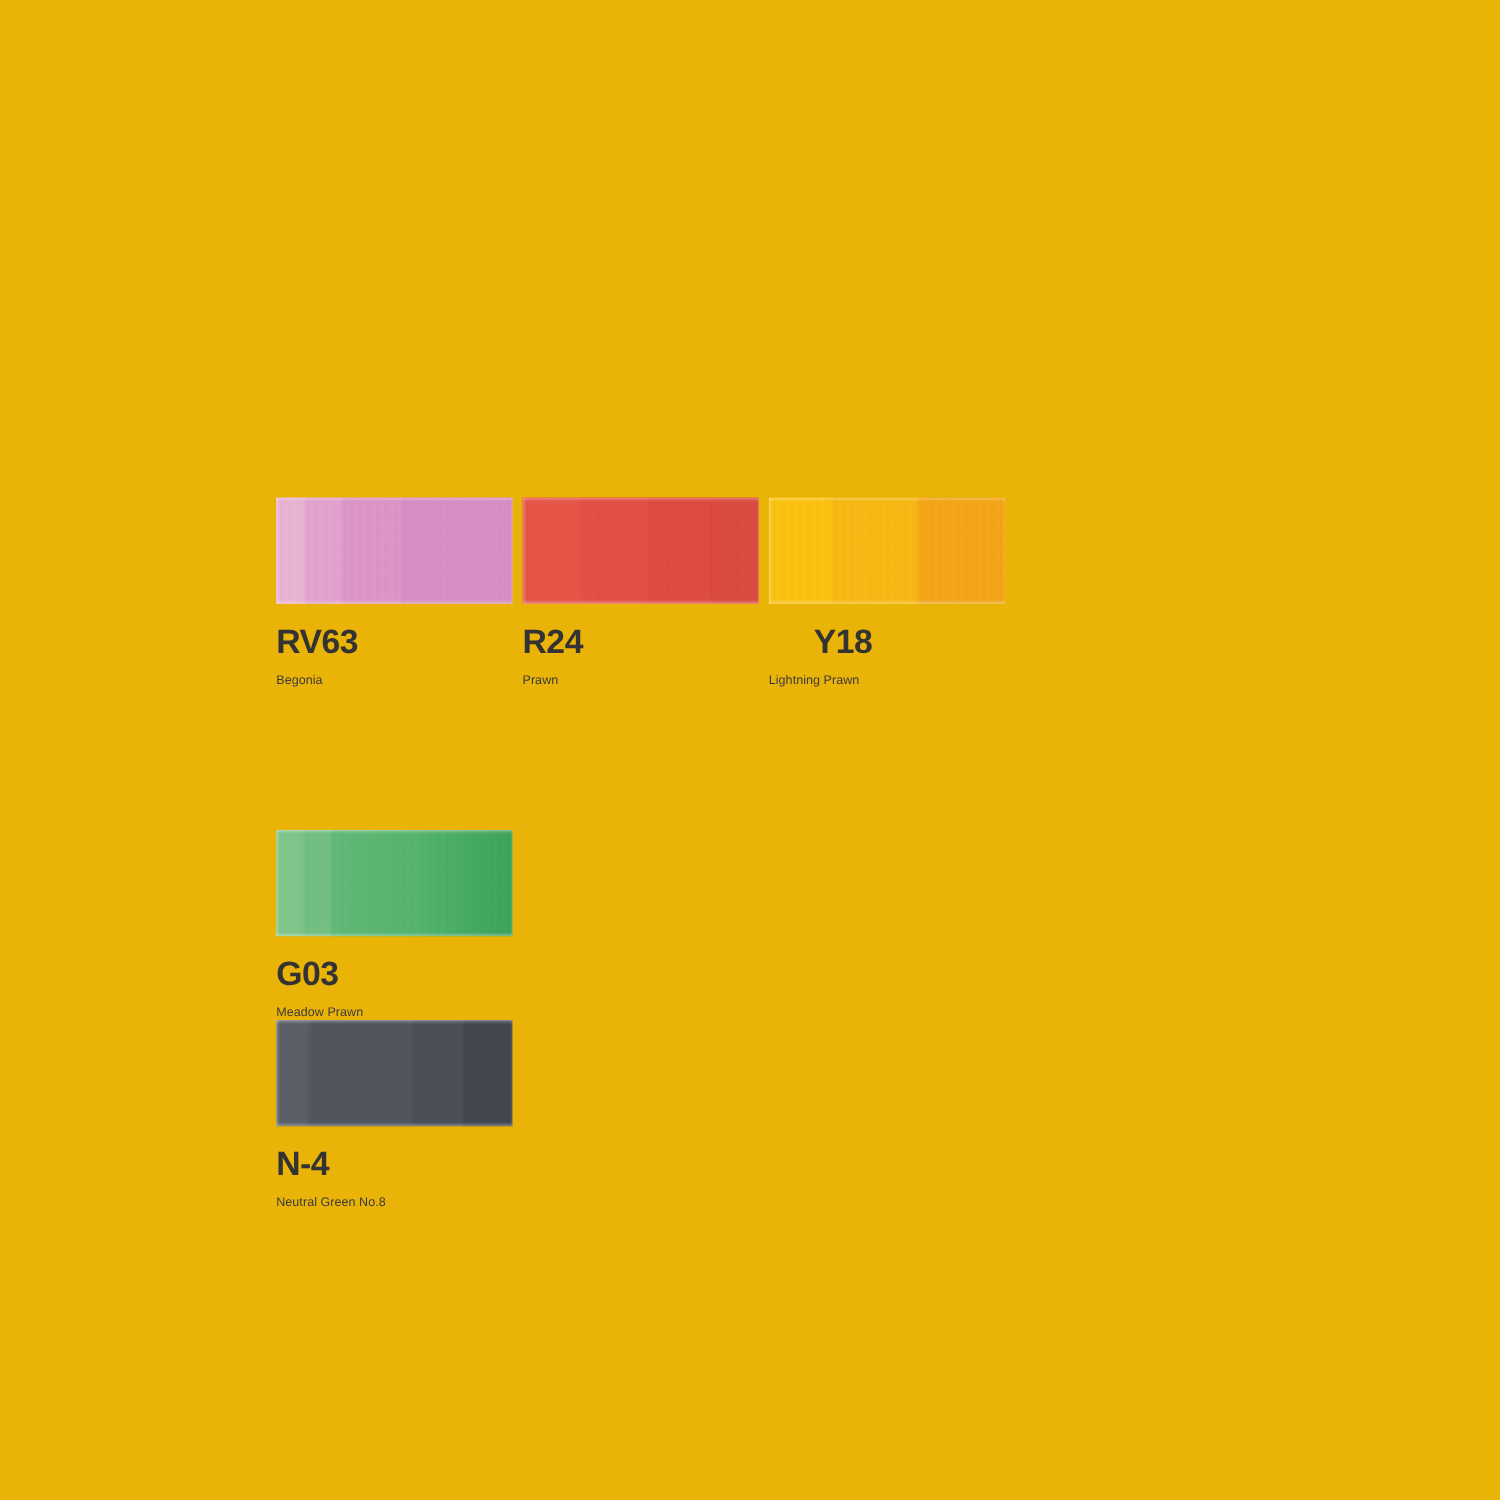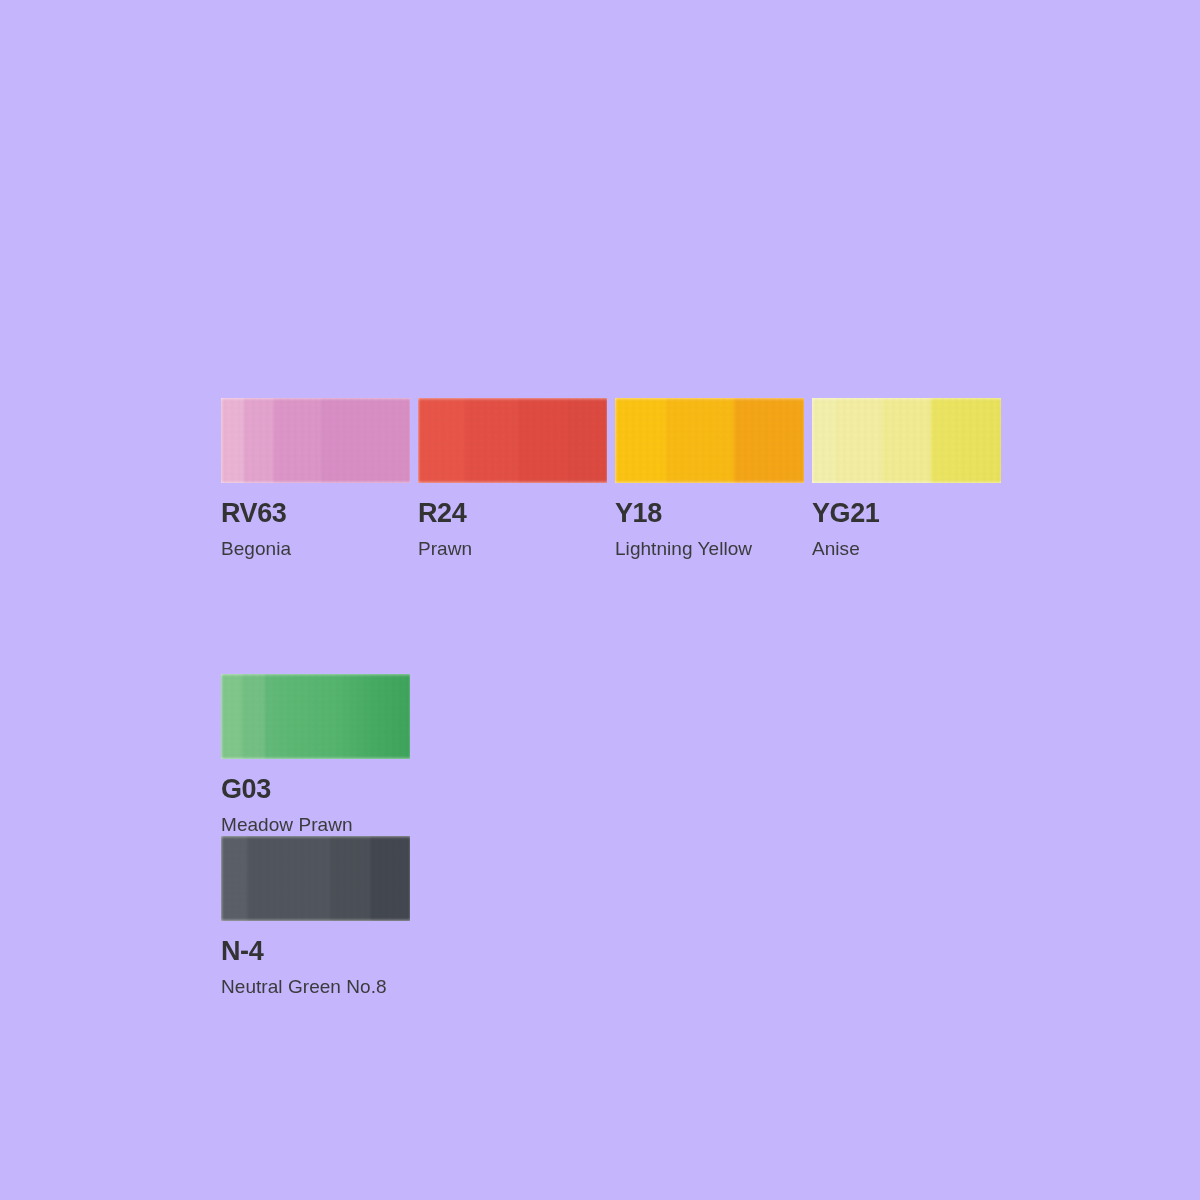--- a/index.html
+++ b/index.html
@@ -16,21 +16,21 @@
     font-family: "Liberation Sans", sans-serif;
     -webkit-font-smoothing: antialiased;
   }
 
   #sheet {
     position: absolute;
     left: 0;
     top: 0;
     width: 1200px;
     height: 1200px;
-    background: #c4b5fd;
+    background: #eab308;
   }
 
   .swatch-grid {
     position: absolute;
     left: 221px;
     top: 398px;
     width: 782px;
   }
 
   .swatch-row {
@@ -93,21 +93,21 @@
     font-size: 27px;
     font-weight: bold;
     line-height: 1;
     letter-spacing: -0.4px;
     color: #333333;
     white-space: nowrap;
   }
 
   .swatch-name {
     margin-top: 12px;
-    font-size: 19px;
+    font-size: 10px;
     font-weight: normal;
     line-height: 1.1;
     letter-spacing: 0.05px;
     color: #3b3b3b;
     white-space: nowrap;
   }
 </style>
 </head>
 <body style="background: rgb(255, 255, 255);">
 
@@ -124,29 +124,24 @@
       </div>
 
       <div class="swatch-cell">
         <div class="swatch-chip" style="background-image: linear-gradient(90deg, rgb(232, 85, 72) 0%, rgb(232, 85, 72) 24%, rgb(228, 80, 69) 26%, rgb(228, 80, 69) 52%, rgb(224, 75, 65) 54%, rgb(224, 75, 65) 78%, rgb(221, 74, 64) 80%, rgb(221, 74, 64) 100%);"></div>
         <div class="swatch-code" style="color: rgb(51, 51, 51);">R24</div>
         <div class="swatch-name" style="color: rgb(59, 59, 59);">Prawn</div>
       </div>
 
       <div class="swatch-cell">
         <div class="swatch-chip" style="background-image: linear-gradient(90deg, rgb(252, 196, 18) 0%, rgb(252, 196, 18) 26%, rgb(249, 186, 20) 28%, rgb(249, 186, 20) 62%, rgb(245, 166, 23) 64%, rgb(245, 166, 23) 100%);"></div>
-        <div class="swatch-code" style="color: rgb(51, 51, 51);">Y18</div>
-        <div class="swatch-name" style="color: rgb(59, 59, 59);">Lightning Yellow</div>
+        <div class="swatch-code" style="color: rgb(51, 51, 51); margin-left: 36px;">Y18</div>
+        <div class="swatch-name" style="color: rgb(59, 59, 59);">Lightning Prawn</div>
       </div>
 
-      <div class="swatch-cell">
-        <div class="swatch-chip" style="background-image: linear-gradient(90deg, rgb(243, 240, 172) 0%, rgb(243, 240, 172) 12%, rgb(243, 238, 162) 14%, rgb(243, 238, 162) 36%, rgb(242, 236, 148) 38%, rgb(242, 236, 148) 62%, rgb(236, 229, 99) 64%, rgb(233, 227, 92) 100%);"></div>
-        <div class="swatch-code" style="color: rgb(51, 51, 51);">YG21</div>
-        <div class="swatch-name" style="color: rgb(59, 59, 59);">Anise</div>
-      </div>
 
     </div>
 
     <div class="swatch-row row-2">
 
       <div class="swatch-cell">
         <div class="swatch-chip" style="background-image: linear-gradient(90deg, rgb(129, 199, 139) 0%, rgb(129, 199, 139) 10%, rgb(116, 193, 132) 12%, rgb(116, 193, 132) 22%, rgb(99, 186, 121) 24%, rgb(92, 184, 115) 40%, rgb(85, 181, 111) 60%, rgb(70, 171, 98) 82%, rgb(62, 164, 92) 100%);"></div>
         <div class="swatch-code" style="color: rgb(51, 51, 51);">G03</div>
         <div class="swatch-name" style="color: rgb(59, 59, 59);">Meadow Prawn</div>
       </div>

